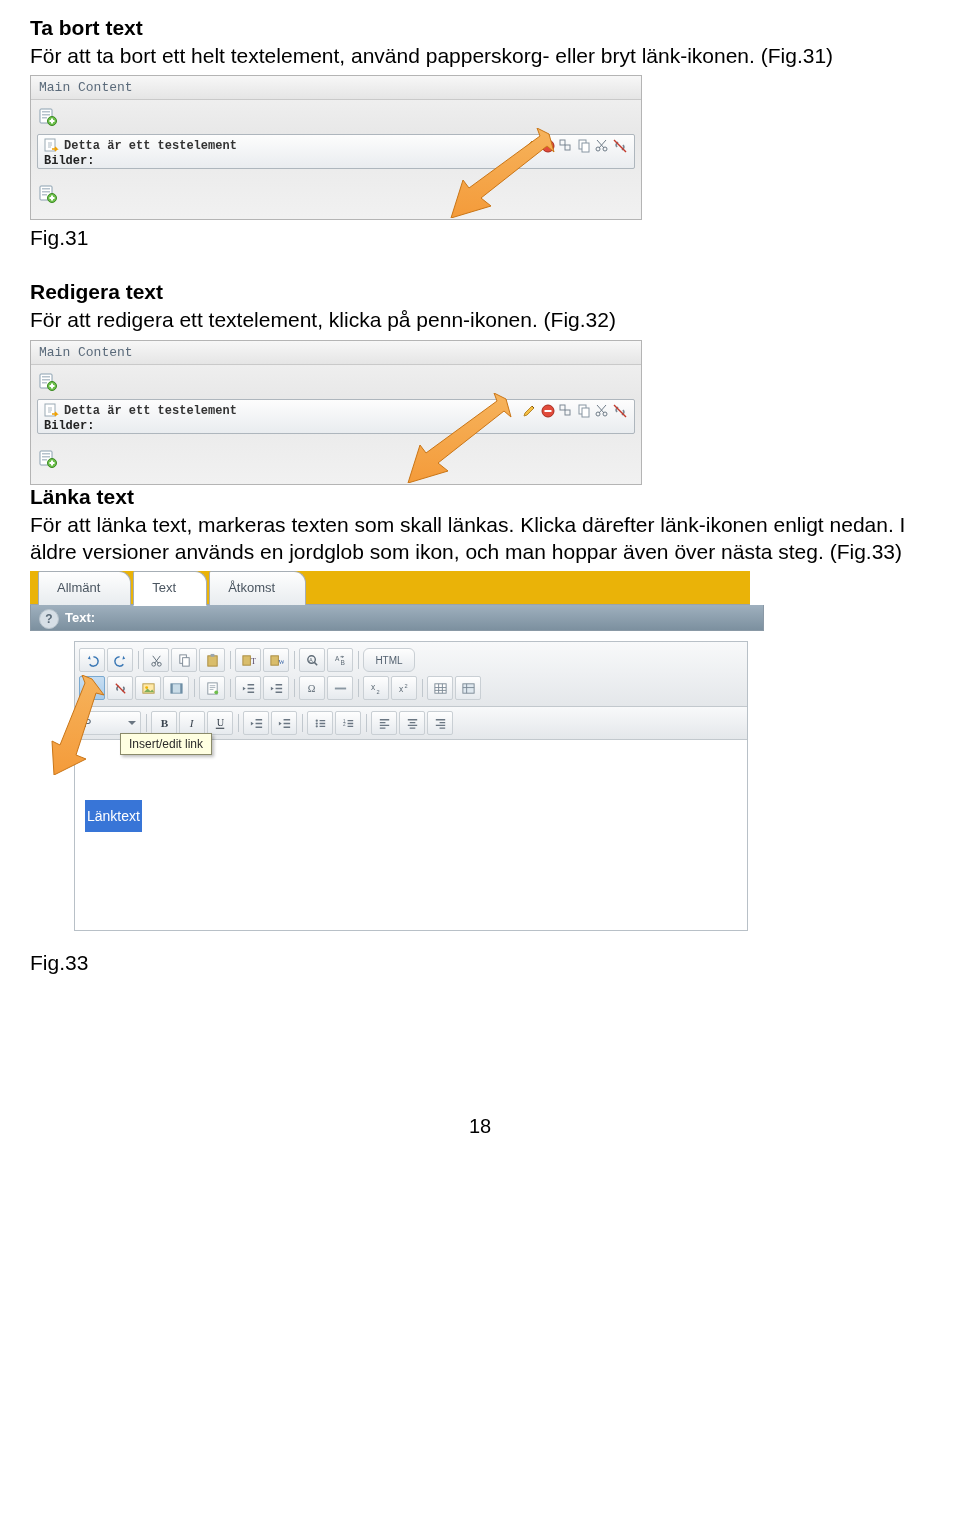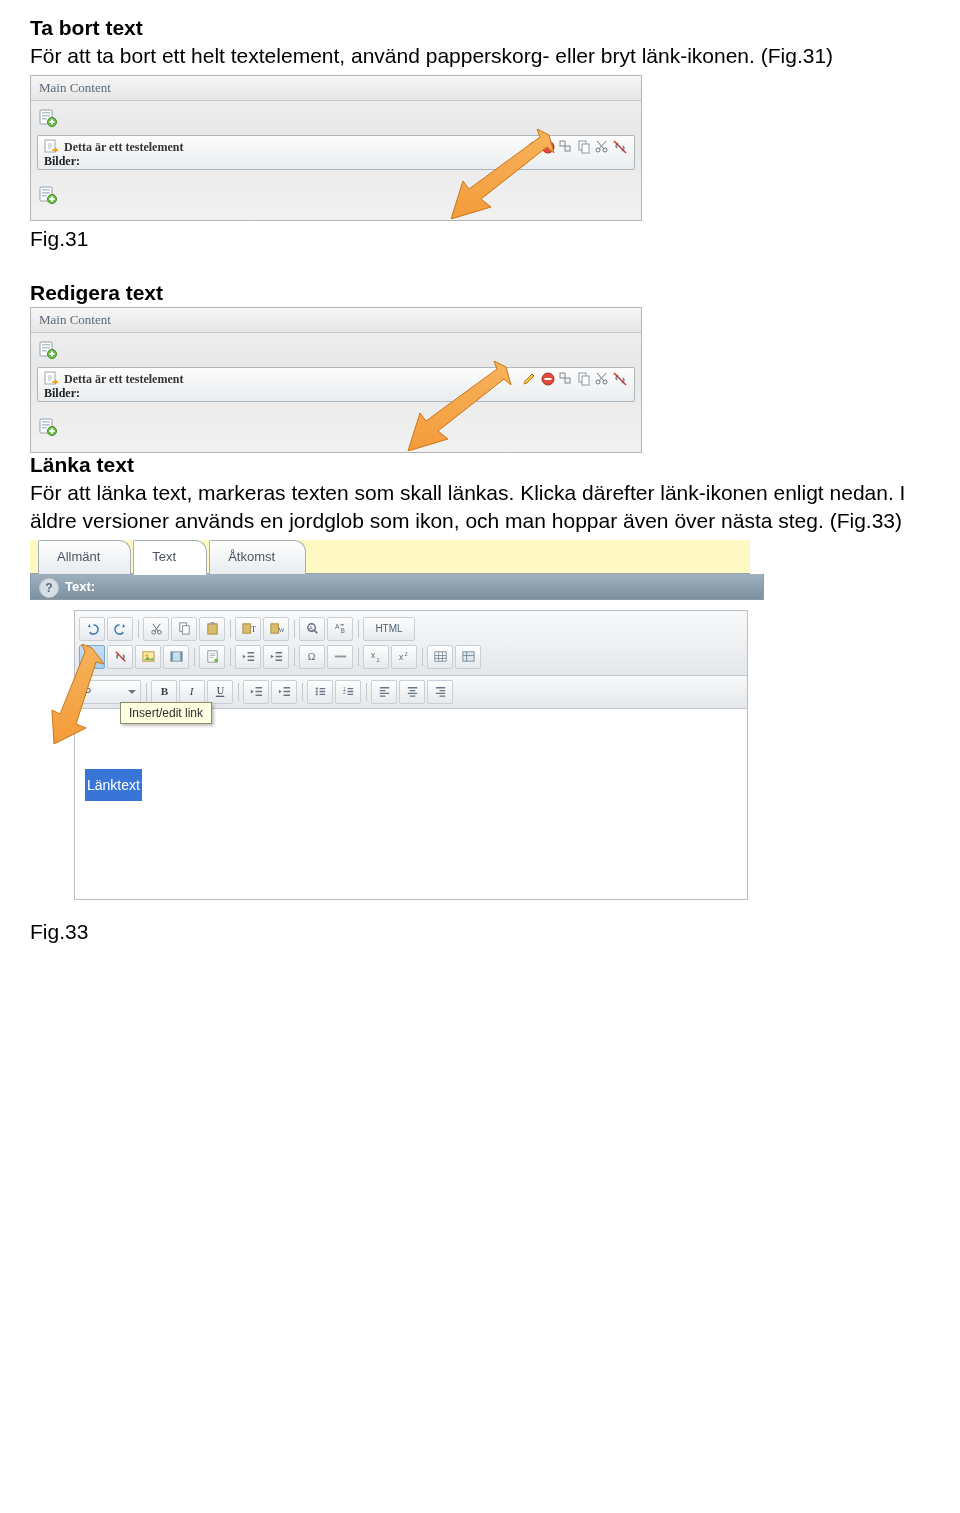--- a/index.html
+++ b/index.html
@@ -26,21 +26,21 @@
   }
   .caption {
     font-size: 21px;
     margin: 6px 0 30px 0;
   }
   
   .cms-panel {
     width: 610px;
     border: 1px solid #b4b4b4;
     background: linear-gradient(#f3f3f3,#e8e8e8 40%,#f1f1f1);
-    font-family: Liberation Serif, serif;
+    font-family: Liberation Mono, monospace;
     font-size: 12px;
     position: relative;
   }
   .cms-header {
     background: linear-gradient(#f7f7f7,#e5e5e5);
     border-bottom: 1px solid #c9c9c9;
     padding: 4px 8px;
     color: #5a6a7a;
     font-size: 13px;
   }
@@ -97,21 +97,21 @@
   }
   
   .rte-wrap{
     width: 720px;
     font-family: Verdana, Arial, sans-serif;
   }
   .rte-tabs{
     display:flex;
     align-items:flex-end;
     gap:0;
-    background:#fef9c3;
+    background:#eab308;
     padding-left:8px;
     position:relative;
   }
   .rte-tabs::after{
     content:"";
     position:absolute;
     left:0;right:0;bottom:0;
     height:1px;
     background:#9aa3aa;
   }
@@ -344,20 +344,21 @@
               <stop offset="1" stop-color="#f6b35c"></stop>
             </linearGradient>
           </defs>
         <polygon points="110,6 98,0 101,8 30,60 24,52 12,90 52,78 42,70 108,18 115,24" fill="url(#ga1)" stroke="#c97516" stroke-width="1"></polygon>
       </svg>
     </div>
   </div>
   <p class="caption">Fig.31</p>
 
   <p class="section-title">Redigera text</p>
+  <p class="section-body">För att redigera ett textelement, klicka på penn-ikonen. (Fig.32)</p>
 
   <div class="cms-panel">
     <div class="cms-header">Main Content</div>
     <div class="cms-body">
       <span class="add-icon">
         <svg viewBox="0 0 18 18">
             <rect x="1" y="1" width="12" height="14" rx="1" fill="#fff" stroke="#8aa0b0"></rect>
             <rect x="3" y="3" width="8" height="1.5" fill="#b5c2cc"></rect>
             <rect x="3" y="6" width="8" height="1.5" fill="#b5c2cc"></rect>
             <rect x="3" y="9" width="5" height="1.5" fill="#b5c2cc"></rect>
@@ -514,21 +515,21 @@
               </svg>
             </span>
           <span class="tb-btn">
               <svg viewBox="0 0 16 16">
                 <text x="2" y="8" font-size="7" fill="#5f6c77">A</text>
                 <text x="8" y="13" font-size="7" fill="#5f6c77">B</text>
                 <path d="M8 4l3 0-1-1m1 1-1 1" stroke="#5f6c77" fill="none"></path>
               </svg>
             </span>
           <span class="tb-sep"></span>
-          <span class="tb-text" style="width:38px;justify-content:center;">HTML</span>
+          <span class="tb-text" style="width:38px;justify-content:center;border-radius:6px;">HTML</span>
         </div>
 
         <div class="rte-row">
           <span class="tb-btn active">
               <svg viewBox="0 0 16 16">
                 <path d="M5 10a3 3 0 0 1 0-4l2-2a3 3 0 0 1 4 4M11 6a3 3 0 0 1 0 4l-2 2a3 3 0 0 1-4-4" fill="none" stroke="#3a5e86" stroke-width="1.6"></path>
               </svg>
             </span>
           <span class="tb-btn">
               <svg viewBox="0 0 16 16">
@@ -690,13 +691,14 @@
             <stop offset="0" stop-color="#f49b3a"></stop>
             <stop offset="1" stop-color="#f6b35c"></stop>
           </linearGradient>
         </defs>
       <polygon points="44,4 34,0 37,8 12,70 4,66 6,100 38,84 28,80 48,18 56,20" fill="url(#ga3)" stroke="#c97516" stroke-width="1"></polygon>
     </svg>
   </div>
 
   <p class="caption" style="margin-top:20px;">Fig.33</p>
 
+  <div class="page-number">18</div>
 </div>
 
 </body></html>

